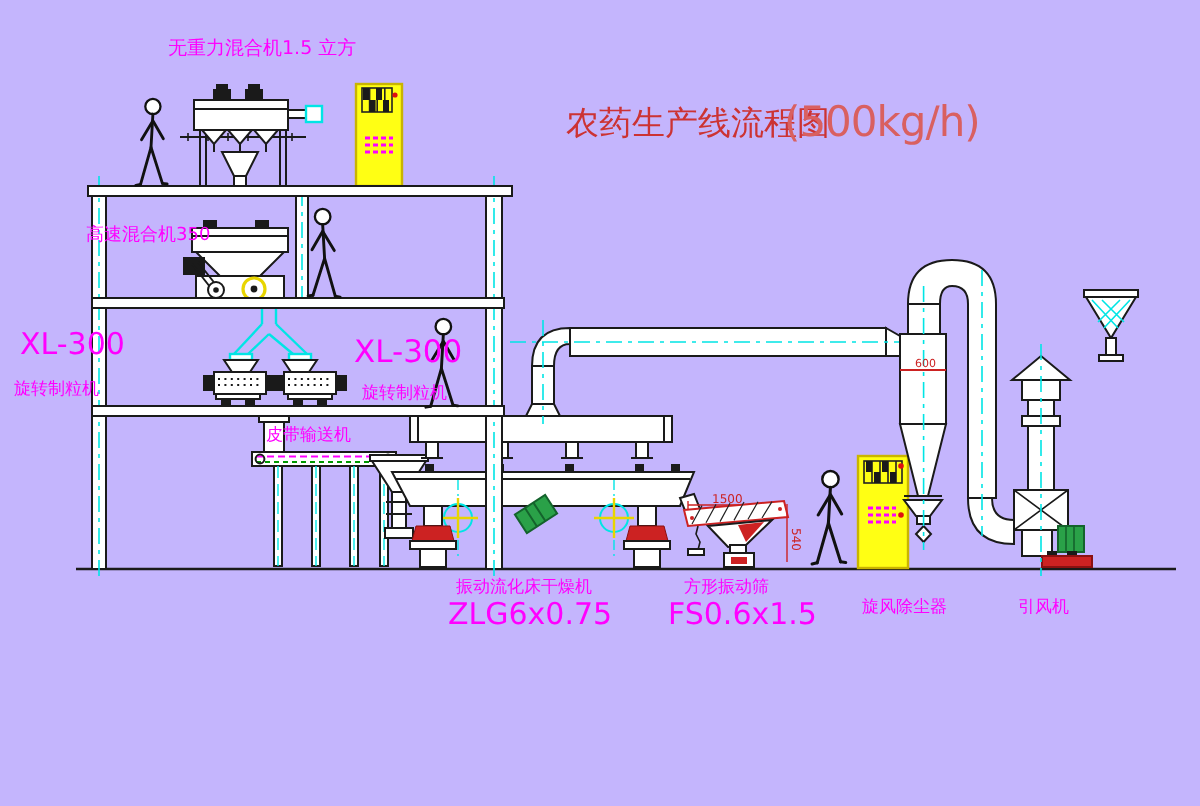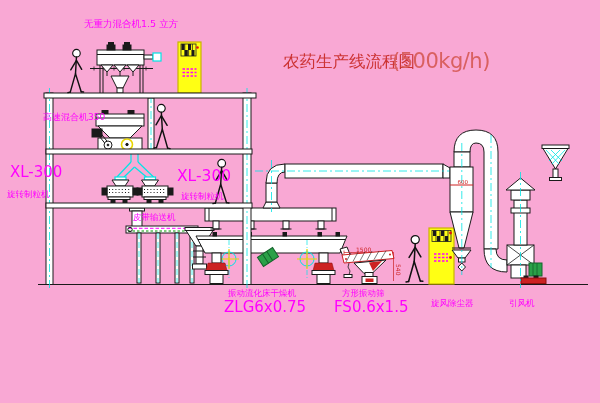--- a/index.html
+++ b/index.html
@@ -1,16 +1,16 @@
 <!DOCTYPE html>
 <html><head>
 <meta charset="utf-8">
 <style>
   html,body{margin:0;padding:0;background:#fff;}
-  .screen{position:relative;width:600px;height:403px;background:#f9a8d4;overflow:hidden;
+  .screen{position:relative;width:600px;height:403px;background:#c4b5fd;overflow:hidden;
           font-family:"DejaVu Sans", sans-serif;}
   svg{display:block}
   text{font-family:"DejaVu Sans", sans-serif;}
   .lbl{fill:#FF00FF;}
   .dim{fill:#CC2222;}
 </style>
 </head>
 <body>
 
 <div class="screen">

